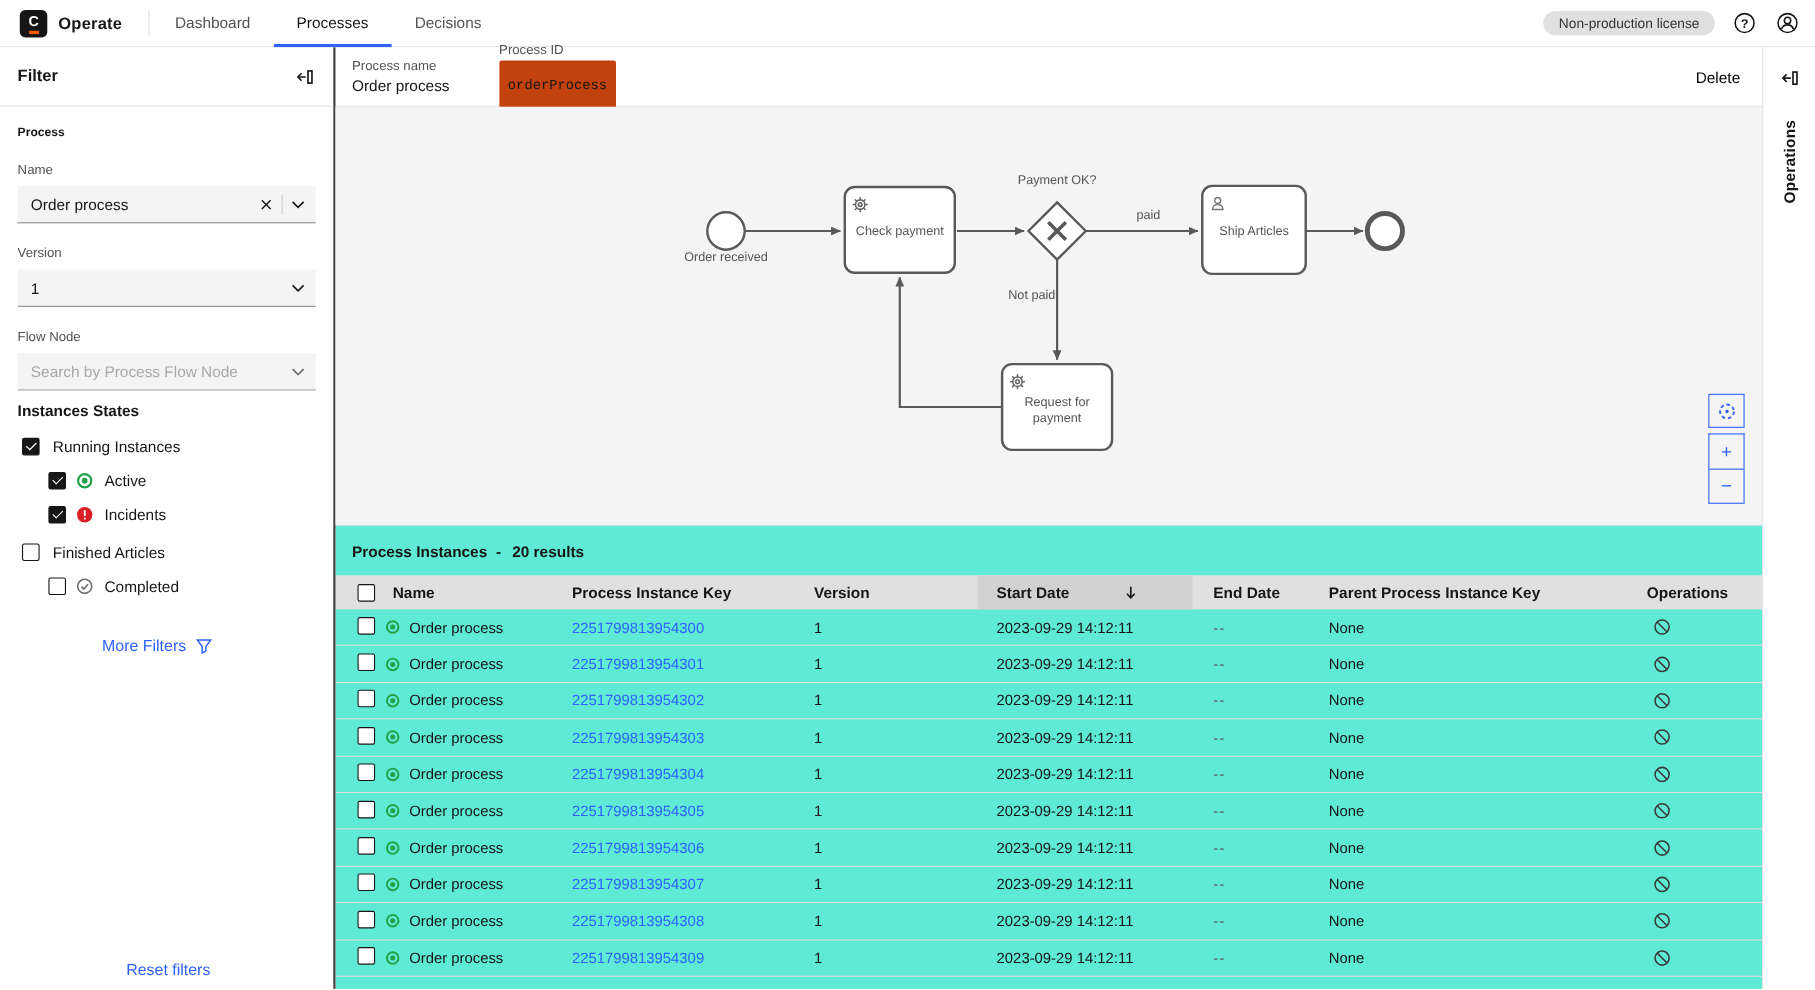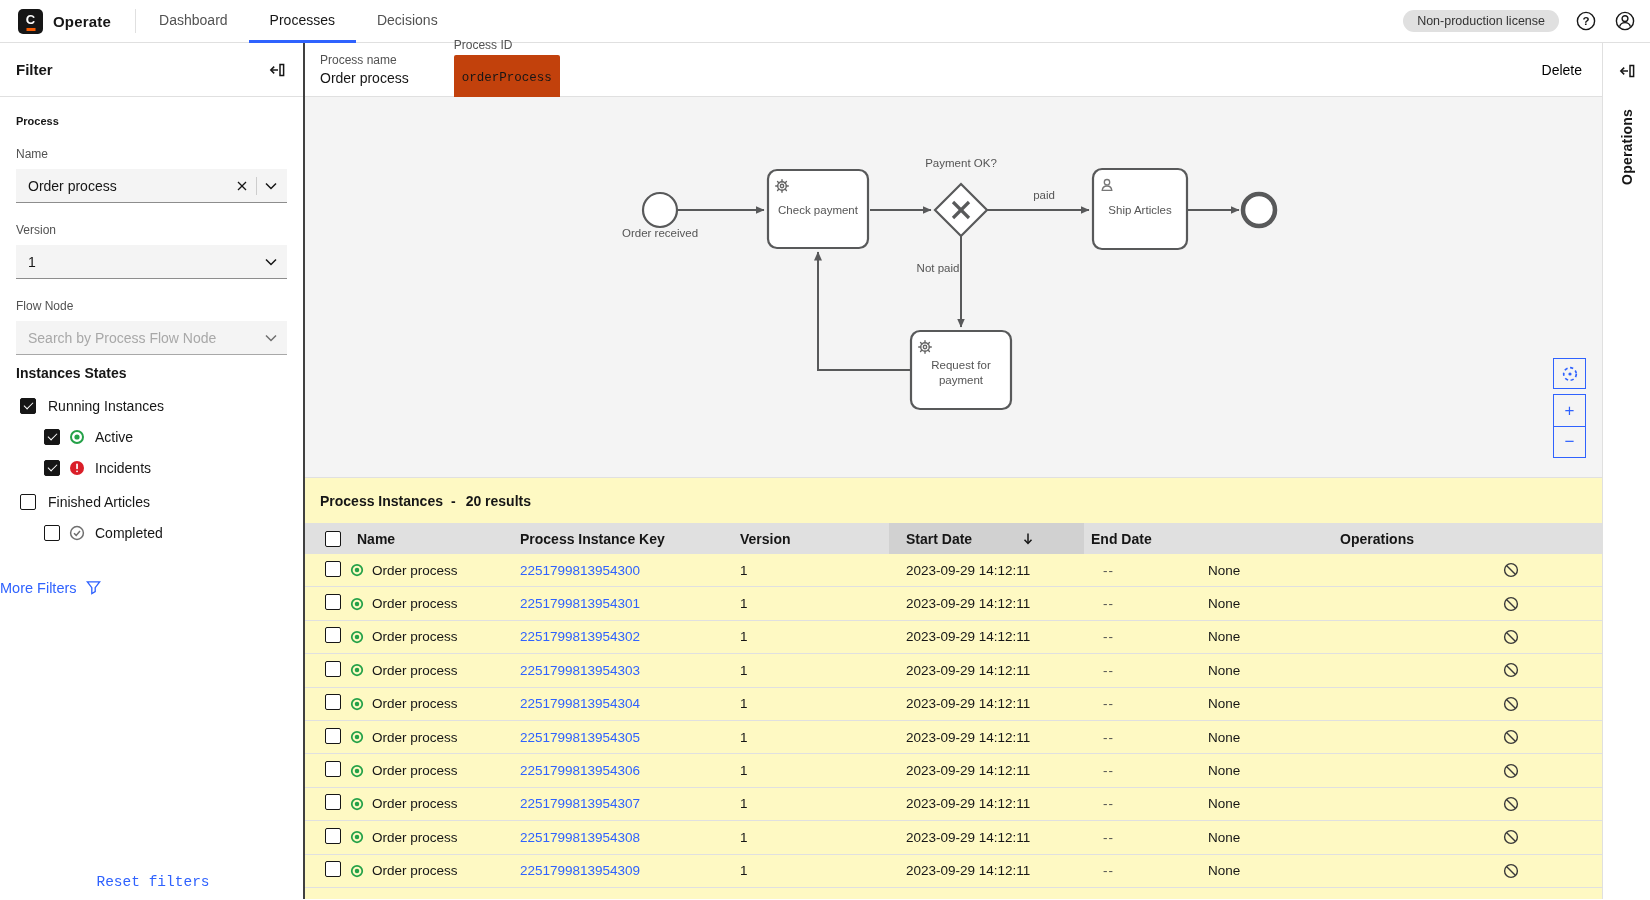--- a/index.html
+++ b/index.html
@@ -41,54 +41,54 @@
   .state-row { display:flex; align-items:center; height:29px; margin-bottom:2px; cursor:pointer; }
   .state-row.indent0 { padding-left:20px; }
   .state-row.indent1 { padding-left:44px; }
   .state-row.gap-top { margin-top:5px; }
   .cbx { width:16px; height:16px; border:1.5px solid #161616; border-radius:2px; background:#fff; display:inline-block; position:relative; flex:none; }
   .cbx.checked { background:#161616; }
   .cbx.checked::after { content:""; position:absolute; left:3px; top:3.5px; width:8px; height:4px; border-left:1.8px solid #fff; border-bottom:1.8px solid #fff; transform:rotate(-45deg); }
   .st-ico { width:16px; height:16px; margin-left:9px; flex:none; display:inline-flex; }
   .st-label { margin-left:10px; font-size:14px; }
   .state-row.indent0 .st-label { margin-left:12px; }
-  .more-filters { margin-top:32px; display:flex; justify-content:flex-start; align-items:center; gap:8px; padding-right:16px; color:#2f62fe; font-size:14.5px; cursor:pointer; }
-  .reset-filters { position:absolute; bottom:9px; left:3px; right:0; text-align:center; color:#2f62fe; font-size:14.5px; cursor:pointer;font-family:Liberation Mono, monospace; }
+  .more-filters { margin-top:32px; display:flex; justify-content:center; align-items:center; gap:8px; padding-right:16px; color:#2f62fe; font-size:14.5px; cursor:pointer; }
+  .reset-filters { position:absolute; bottom:9px; left:3px; right:0; text-align:center; color:#2f62fe; font-size:14.5px; cursor:pointer; }
   
   .main { flex:1; display:flex; flex-direction:column; min-width:0; }
   .proc-head { height:54px; flex:none; display:flex; align-items:center; padding:0 14px 0 15px; border-bottom:1px solid #e0e0e0; background:#fff; }
   .ph-group { display:flex; flex-direction:column; justify-content:center; gap:3px; }
   .ph-group + .ph-group { margin-left:45px; }
   .ph-label { font-size:12px; color:#525252; }
   .ph-value { font-size:14px; color:#161616; }
   .id-chip { font-family:"Liberation Mono", monospace; font-size:12.5px; background:#c2410c; border-radius:2px; padding:16px 8px; align-self:flex-start; }
   .delete-btn { margin-left:auto; color:#000000; font-size:14px; background:none; border:none; font-family:inherit; }
   
   .diagram { height:380px; flex:none; position:relative; background:#f4f4f4; overflow:hidden; }
   .diagram svg.bpmn { position:absolute; left:0; top:0; }
   .bpmn text { font-family:"Liberation Sans", sans-serif; font-size:11.5px; fill:#555; }
   .diag-controls { position:absolute; right:16px; top:261px; width:33px; }
   .ctrl-box { border:1px solid #2f62fe; background:transparent; width:33px; display:flex; align-items:center; justify-content:center; color:#2f62fe; cursor:pointer; }
   .ctrl-reset { height:31px; margin-bottom:5px; }
   .ctrl-zoomin { height:32px; border-bottom:none; font-size:17px; }
   .ctrl-zoomout { height:32px; font-size:17px; }
   
-  .instances { flex:1; background:#fef9c3; border-top:1px solid #e0e0e0; overflow:hidden; }
+  .instances { flex:1; background:#5eead4; border-top:1px solid #e0e0e0; overflow:hidden; }
   .inst-head { height:45px; display:flex; align-items:center; padding-left:15px; }
   .inst-title { font-weight:700; font-size:14px; }
   .inst-sep { margin:0 10px 0 8px; font-weight:700; }
   .inst-count { font-weight:700; font-size:14px; }
   .grid-row { display:grid; grid-template-columns:40px 175px 220px 149px 195px 106px 255px 1fr; align-items:center; }
   .thead { height:31px; background:#e0e0e0; font-weight:700; font-size:14px; }
   .thead > div { display:flex; align-items:center; height:100%; }
   .hc1 { padding-left:20px; }
   .hc2 { padding-left:12px; }
   .hc5 { background:#d1d1d1; padding-left:17px; }
   .hc5 .sort-arrow { margin-left:48px; display:inline-flex; }
-  .hc6 { padding-left:7px; }
+  .hc6 { padding-left:19px; }
   .hc7 { padding-left:18px; }
   .hc8 { justify-content:flex-end; padding-right:31px; }
   .trow { height:33.4px; border-bottom:1px solid #e0e0e0; font-size:13.5px; }
   .c1 { padding-left:20px; }
   .c2 { display:flex; align-items:center; padding-left:5px; }
   .state-ico { width:14px; height:14px; display:inline-flex; flex:none; }
   .cell-name { margin-left:8px; }
   .key-link { color:#2f62fe; text-decoration:none; cursor:pointer; }
   .c5 { padding-left:17px; }
   .c6 { padding-left:19px; color:#525252; letter-spacing:1px; }
@@ -354,20 +354,21 @@
         <div class="hc5">
           <span>Start Date</span>
           <span class="sort-arrow">
             <svg width="16" height="16" viewBox="0 0 16 16">
               <line x1="8" y1="2.5" x2="8" y2="12" stroke="#161616" stroke-width="1.5"></line>
               <polyline points="4.5,8.8 8,12.5 11.5,8.8" fill="none" stroke="#161616" stroke-width="1.5"></polyline>
             </svg>
           </span>
         </div>
         <div class="hc6">End Date</div>
+        <div class="hc7">Parent Process Instance Key</div>
         <div class="hc8">Operations</div>
       </div>
 
       <div id="tbl-body">
   <div class="grid-row trow">
     <div class="c1"><span class="cbx"></span></div>
     <div class="c2">
       <span class="state-ico">
         <svg width="14" height="14" viewBox="0 0 16 16">
           <circle cx="8" cy="8" r="6" fill="none" stroke="#24a148" stroke-width="2"></circle>

